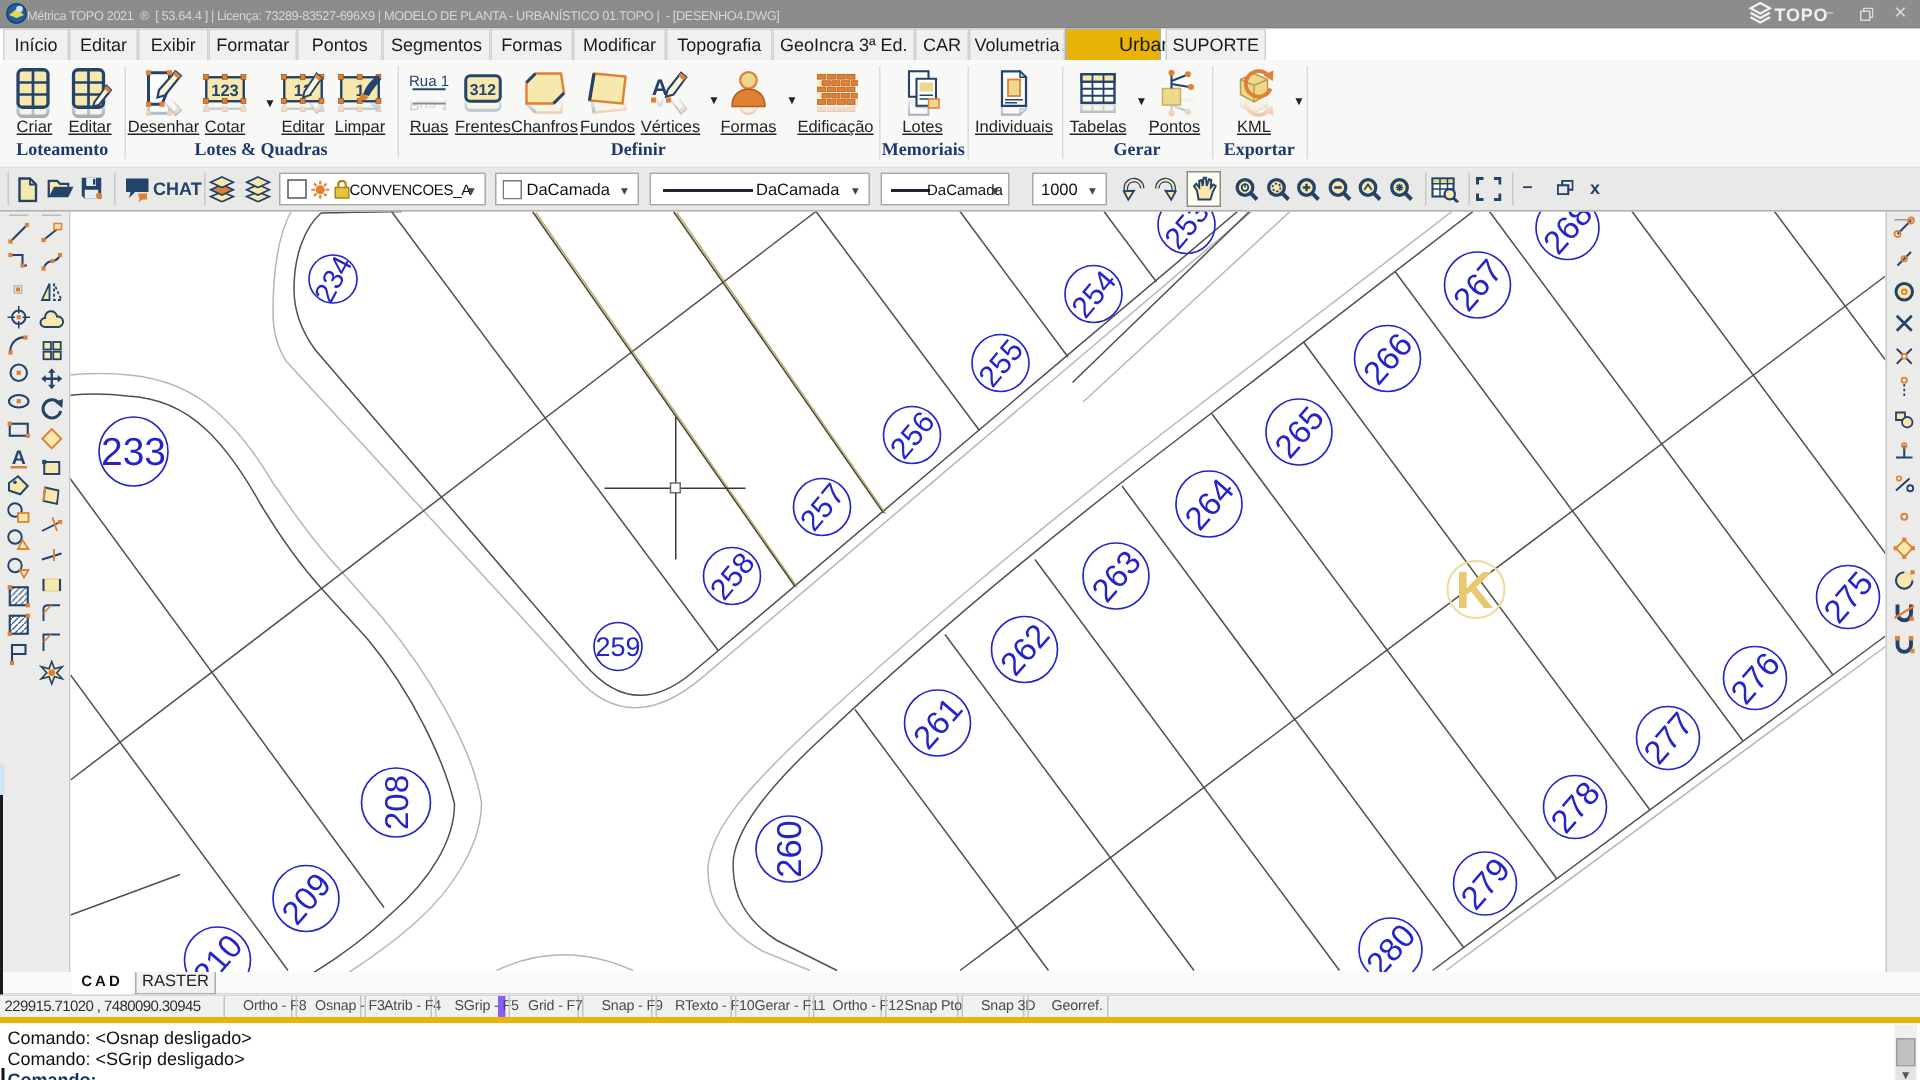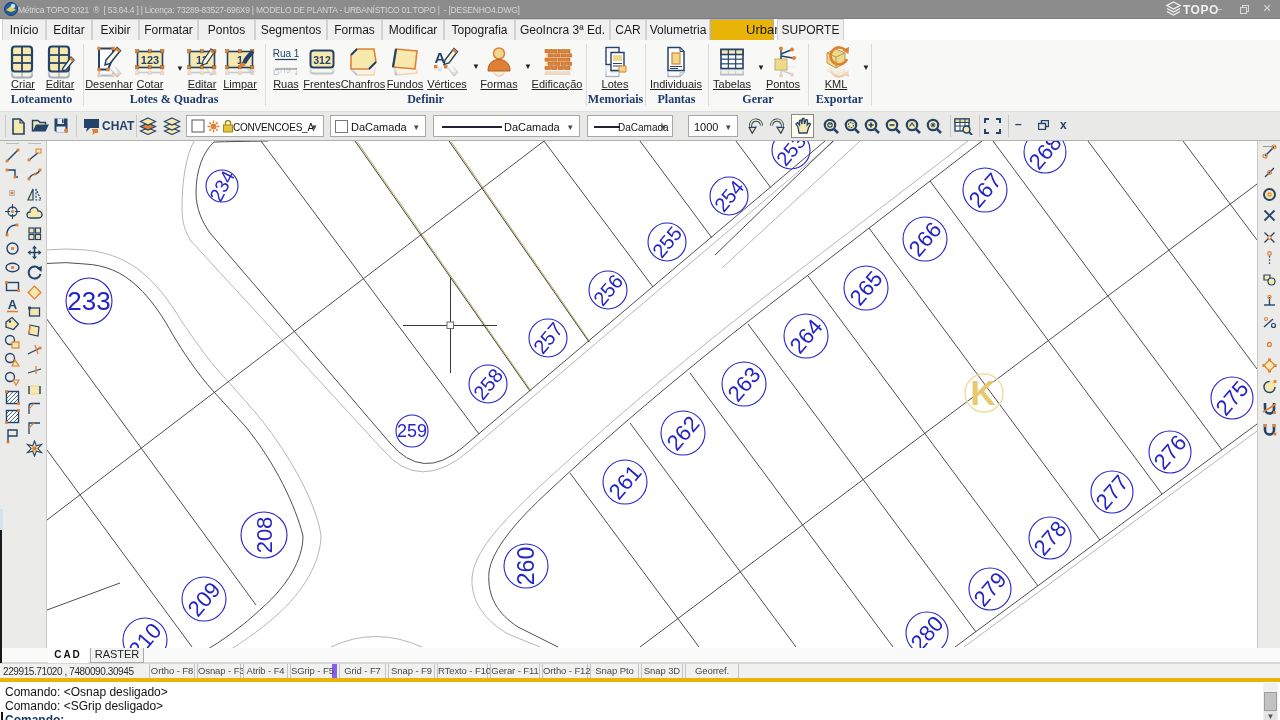--- a/index.html
+++ b/index.html
@@ -20,21 +20,21 @@
 #toolbar2{position:absolute;left:0;top:112px;width:1280px;height:29px;background:#e9e9e8;border-bottom:1px solid #cfcfcf;}
 .tsep{position:absolute;top:3px;height:22px;width:1px;background:#c8c8c8;}
 .combo{position:absolute;top:3px;height:22px;background:#fff;border:1px solid #a8a8a8;font-size:12px;color:#222;}
 .combo .arr{position:absolute;right:3px;top:7px;width:8px;height:8px;color:#444;font-size:9px;line-height:8px;}
 #lefttb{position:absolute;left:0;top:141px;width:47px;height:507px;background:#ebebea;border-right:1px solid #c9c9c9;}
 #righttb{position:absolute;left:1257px;top:141px;width:23px;height:507px;background:#ebebea;border-left:1px solid #c9c9c9;}
 #canvas{position:absolute;left:47px;top:141px;width:1210px;height:507px;background:#fff;}
 #canvtop{position:absolute;left:0;top:140px;width:1280px;height:1px;background:#b0b0b0;}
 #tabbar{position:absolute;left:0;top:648px;width:1280px;height:15px;background:#fafafa;border-bottom:1px solid #d8d8d8;}
 #statusbar{position:absolute;left:0;top:663px;width:1280px;height:15px;background:#f1f1f0;font-size:11px;color:#3a3a3a;border-top:1px solid #d8d8d8;}
-.sbtn{position:absolute;top:0;height:14px;border-left:1px solid #c4c4c4;text-align:center;font-size:9.5px;letter-spacing:-0.1px;color:#4a4a4a;line-height:14px;white-space:nowrap;}
+.sbtn{position:absolute;top:0;height:14px;border-left:1px solid #c4c4c4;text-align:center;font-size:9.5px;letter-spacing:-0.1px;color:#4a4a4a;line-height:14px;white-space:nowrap;padding-left:12px;}
 #cmd{position:absolute;left:0;top:678px;width:1280px;height:60px;background:#fff;border-top:4px solid #eab308;font-size:12px;color:#111;}
 .cl{position:absolute;left:5px;white-space:pre;}
 </style></head><body>
 <div id="titlebar">
 <svg class="abs" style="left:4px;top:2px" width="14" height="14" viewBox="0 0 14 14">
       <circle cx="7" cy="7" r="6.5" fill="#1f5fa8"></circle>
       <circle cx="7" cy="7" r="6.5" fill="none" stroke="#143f6e"></circle>
       <path d="M2 8 L7 4 L12 8 L7 10 Z" fill="#e8d44d"></path>
       <circle cx="9" cy="4" r="2.2" fill="#cfe3f5"></circle>
     </svg>
@@ -204,23 +204,20 @@
     </div>
 <div class="rsep" style="left:645px"></div>
 <div class="ritem" style="left:595px;width:40px"><span class="ric"><svg width="30" height="28" viewBox="0 0 30 28">
           <rect x="6" y="2.5" width="13" height="17" fill="#fff" stroke="#24436b" stroke-width="1.4"></rect>
           <path d="M11 7.5 L24 7.5 L24 25.5 L11 25.5 Z" fill="#fff" stroke="#24436b" stroke-width="1.4"></path>
           <rect x="13" y="10" width="9" height="6" fill="#ecd98e"></rect>
           <line x1="13" y1="18.5" x2="22" y2="18.5" stroke="#24436b"></line>
           <line x1="13" y1="21" x2="22" y2="21" stroke="#24436b"></line>
           <path d="M19 21 L26 21 L26 27 L19 27 Z" fill="#ecd98e" stroke="#e08034" stroke-width="1"></path>
         </svg></span><div class="rlb">Lotes</div></div>
-<div class="rgc" style="left:645px;width:63px">
-      <div class="rgrp">Plantas</div>
-    </div>
 <div class="rsep" style="left:708px"></div>
 <div class="ritem" style="left:645px;width:62px"><span class="ric"><svg width="30" height="28" viewBox="0 0 30 28">
           <path d="M7 2.5 L19 2.5 L23 6.5 L23 25.5 L7 25.5 Z" fill="#fff" stroke="#24436b" stroke-width="1.5"></path>
           <path d="M19 2.5 L19 6.5 L23 6.5 Z" fill="#dcdcdc" stroke="#24436b" stroke-width="1"></path>
           <rect x="11" y="8" width="8" height="11" fill="#ecd98e" stroke="#e08034" stroke-width="1.2"></rect>
           <line x1="9" y1="21.5" x2="21" y2="21.5" stroke="#24436b"></line>
           <line x1="9" y1="23.5" x2="17" y2="23.5" stroke="#24436b"></line>
         </svg></span><div class="rlb">Individuais</div></div>
 <div class="rgc" style="left:708px;width:100px">
       <div class="rgrp">Gerar</div>

